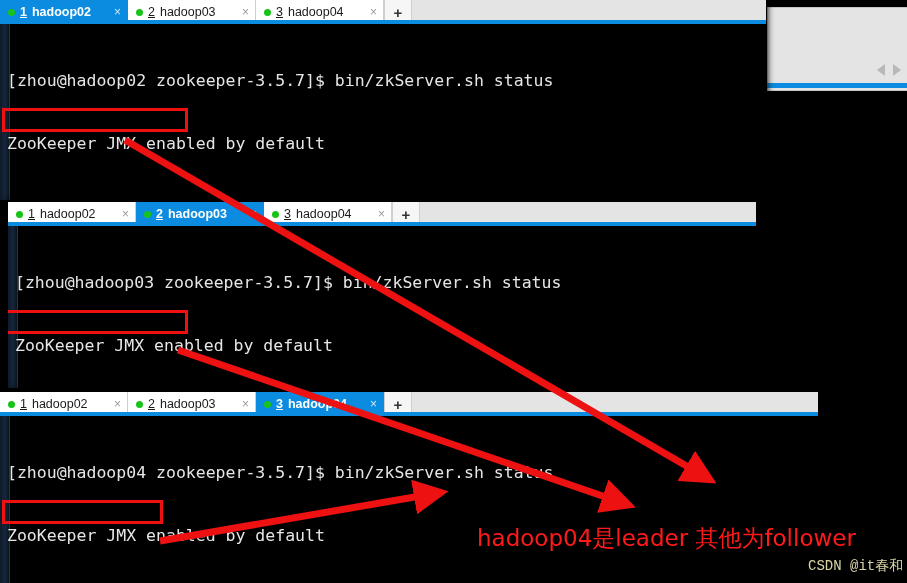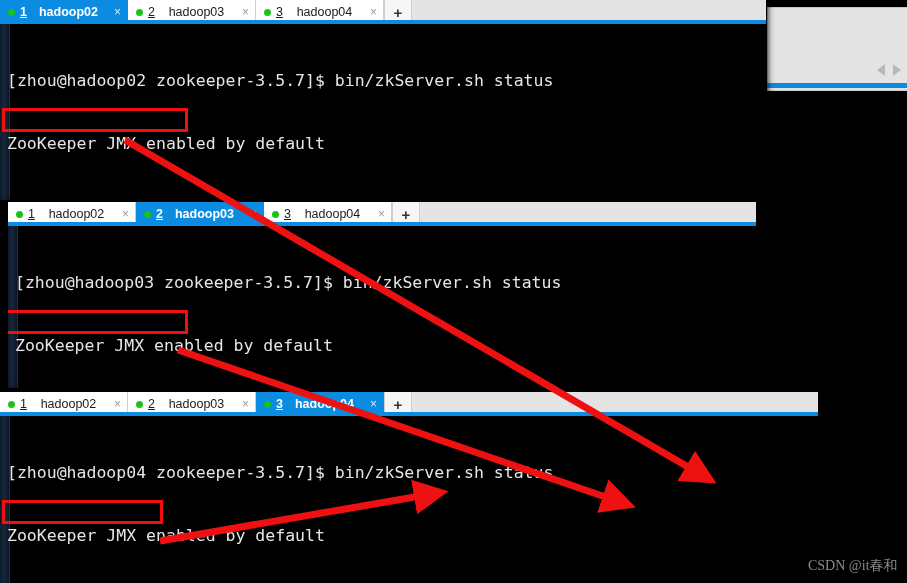--- a/index.html
+++ b/index.html
@@ -99,21 +99,20 @@
     height: 7px;
     border-radius: 50%;
     background: #19c319;
     flex: 0 0 auto;
   }
   .tab-num {
     text-decoration: underline;
   }
   .tab-label {
     flex: 1 1 auto;
-    text-align: center;
   }
   .tab-close {
     font-size: 12px;
     color: #9a9a9a;
     padding-left: 4px;
     font-weight: normal;
   }
   .tab.active .tab-close { color: #cfe8fb; }
   .tab-new {
     display: flex;
@@ -180,23 +179,23 @@
   }
   .annot-text {
     position: absolute;
     color: #ff1a1a;
     font-size: 23px;
     font-family: "DejaVu Sans", sans-serif;
     white-space: nowrap;
   }
   .watermark {
     position: absolute;
-    color: #a3a3a3;
+    color: #fef9c3;
     font-size: 14px;
-    font-family: Liberation Serif, serif;
+    font-family: Liberation Mono, monospace;
     opacity: 0.85;
     white-space: nowrap;
   }
 </style>
 </head>
 <body>
 
 <div id="screen">
 
   <div class="bg-window" style="left:767px; top:7px; width:141px; height:82px;">
@@ -322,16 +321,17 @@
     <defs>
       <marker id="ah" markerWidth="5" markerHeight="5" refX="2.6" refY="2.5" orient="auto" markerUnits="strokeWidth">
         <path d="M0,0 L5,2.5 L0,5 z" fill="#ee1111"></path>
       </marker>
     </defs>
     <line x1="125" y1="140" x2="702" y2="475" stroke="#ee1111" stroke-width="7" marker-end="url(#ah)"></line>
     <line x1="178" y1="350" x2="620" y2="502" stroke="#ee1111" stroke-width="7" marker-end="url(#ah)"></line>
     <line x1="160" y1="541" x2="432" y2="494" stroke="#ee1111" stroke-width="7" marker-end="url(#ah)"></line>
   </svg>
 
+  <div class="annot-text" style="left:477px; top:523px;">hadoop04是leader 其他为follower</div>
 
   <div class="watermark" style="left:808px; top:557px;">CSDN @it春和</div>
 
 </div>
 
 </body></html>

